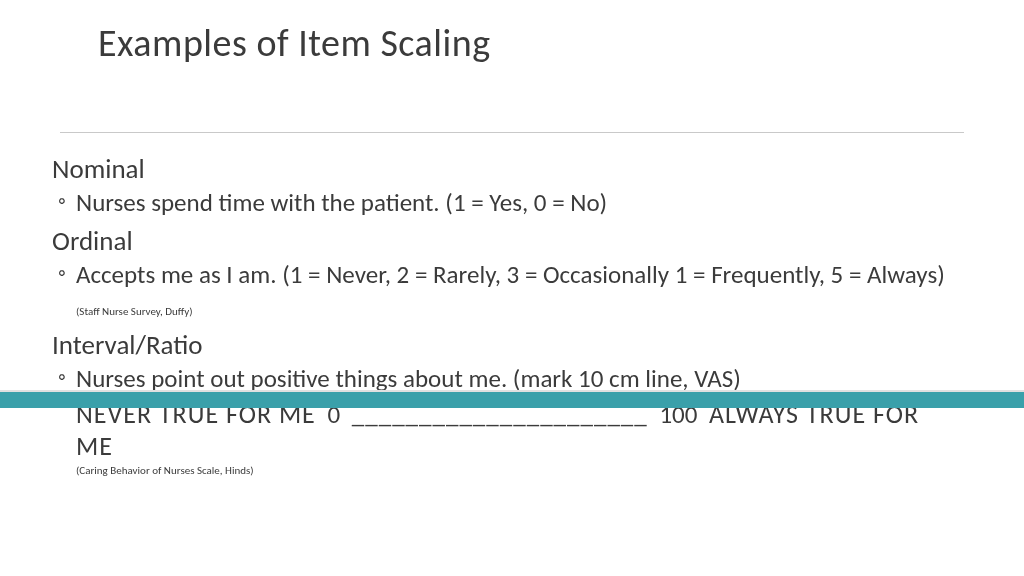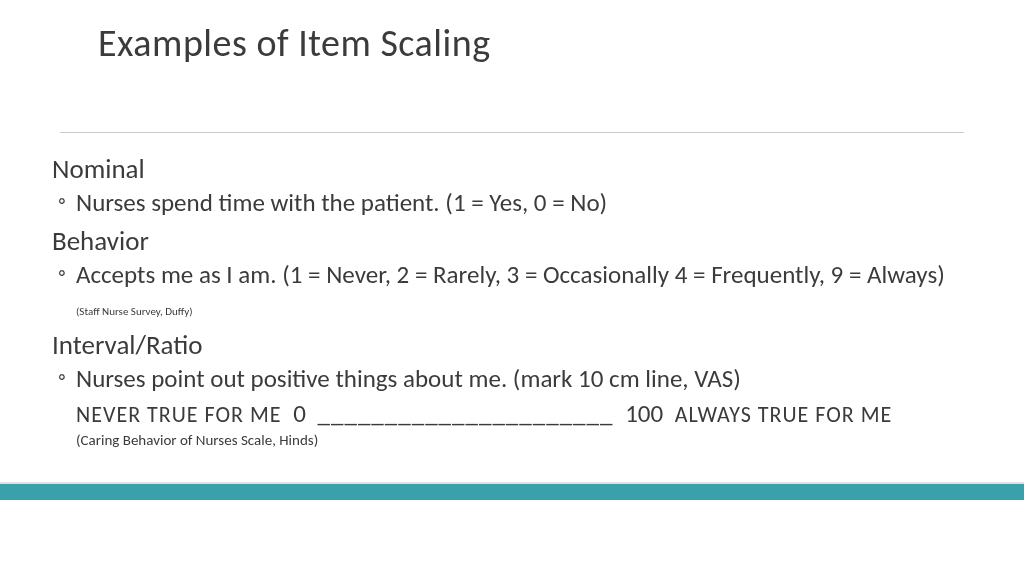--- a/index.html
+++ b/index.html
@@ -1,49 +1,49 @@
 <!DOCTYPE html>
 <html><head>
 <meta charset="utf-8">
 <style>
   * { margin: 0; padding: 0; box-sizing: border-box; }
   html, body { width: 1024px; height: 576px; background: #fff; font-family: "Segoe UI", "Calibri Light", Calibri, Arial, sans-serif; color: #3b3b3b; overflow: hidden; }
-  .slide { position: relative; width: 1024px; height: 500px; }
+  .slide { position: relative; width: 1024px; height: 408px; }
   .title { position: absolute; top: 20px; left: 98px; font-size: 38px; font-weight: 300; color: #3b3b3b; letter-spacing: 0.5px; }
   .rule { position: absolute; top: 132px; left: 60px; width: 904px; height: 0; border-top: 1.5px solid #c9c9c9; }
   .body { position: absolute; top: 152px; left: 52px; width: 910px; }
   .heading { font-size: 27px; color: #3b3b3b; font-weight: 400; margin-top: 6px; }
   .h-first { margin-top: 0; }
   .bullet { position: relative; padding-left: 24px; font-size: 25px; color: #3b3b3b; margin-top: 2px; line-height: 1.25; }
   .bullet::before { content: "◦"; position: absolute; left: 6px; top: 0; font-size: 22px; color: #3b3b3b; }
   .small { font-size: 11px; }
   .vas-row { padding-left: 24px; font-size: 25px; margin-top: 4px; }
-  .vas-caps { font-size: 22px; letter-spacing: 1px; }
+  .vas-caps { font-size: 26px; letter-spacing: 1px; }
   .vas-num { font-size: 25px; padding: 0 6px; }
   .vas-line { letter-spacing: 1px; }
-  .cite { padding-left: 24px; font-size: 15px; color: #3b3b3b; margin-top: 2px; }
+  .cite { padding-left: 24px; font-size: 11px; color: #3b3b3b; margin-top: 2px; }
   .footer-bar { position: absolute; left: 0; bottom: 0; width: 1024px; height: 18px; background: #3aa0aa; border-top: 2px solid #e0e0e0; }
 </style>
 </head>
 <body>
 
 <div class="slide">
 
   <div class="title">Examples of Item Scaling</div>
 
   <div class="rule"></div>
 
   <div class="body">
 
     <div class="heading h-first">Nominal</div>
     <div class="bullet">Nurses spend time with the patient. (1 = Yes, 0 = No)</div>
 
-    <div class="heading">Behavior</div>
+    <div class="heading">Ordinal</div>
     <div class="bullet">
-      <span>Accepts me as I am. (1 = Never, 2 = Rarely, 3 = Occasionally 4 = Frequently, 9 = Always) </span><span class="small">(Staff Nurse Survey, Duffy)</span>
+      <span>Accepts me as I am. (1 = Never, 2 = Rarely, 3 = Occasionally 1 = Frequently, 5 = Always) </span><span class="small">(Staff Nurse Survey, Duffy)</span>
     </div>
 
     <div class="heading">Interval/Ratio</div>
     <div class="bullet">Nurses point out positive things about me.     (mark 10 cm line, VAS)</div>
 
     <div class="vas-row">
       <span class="vas-caps">NEVER TRUE FOR ME</span>
       <span class="vas-num">0</span>
       <span class="vas-line">______________________</span>
       <span class="vas-num">100</span>

